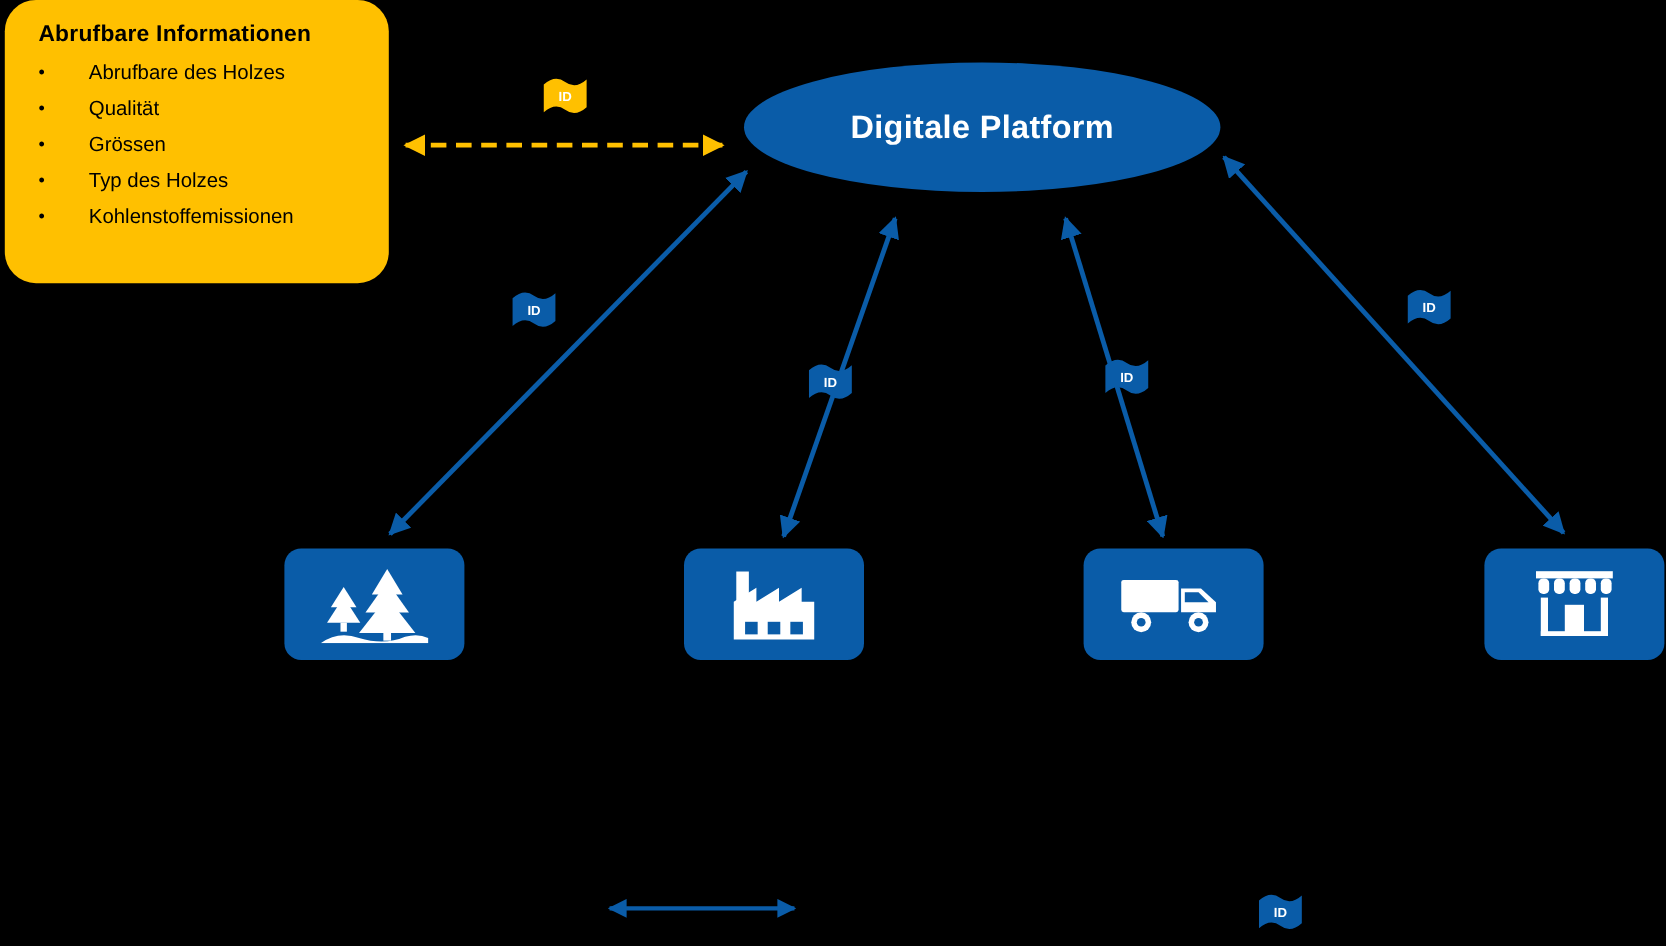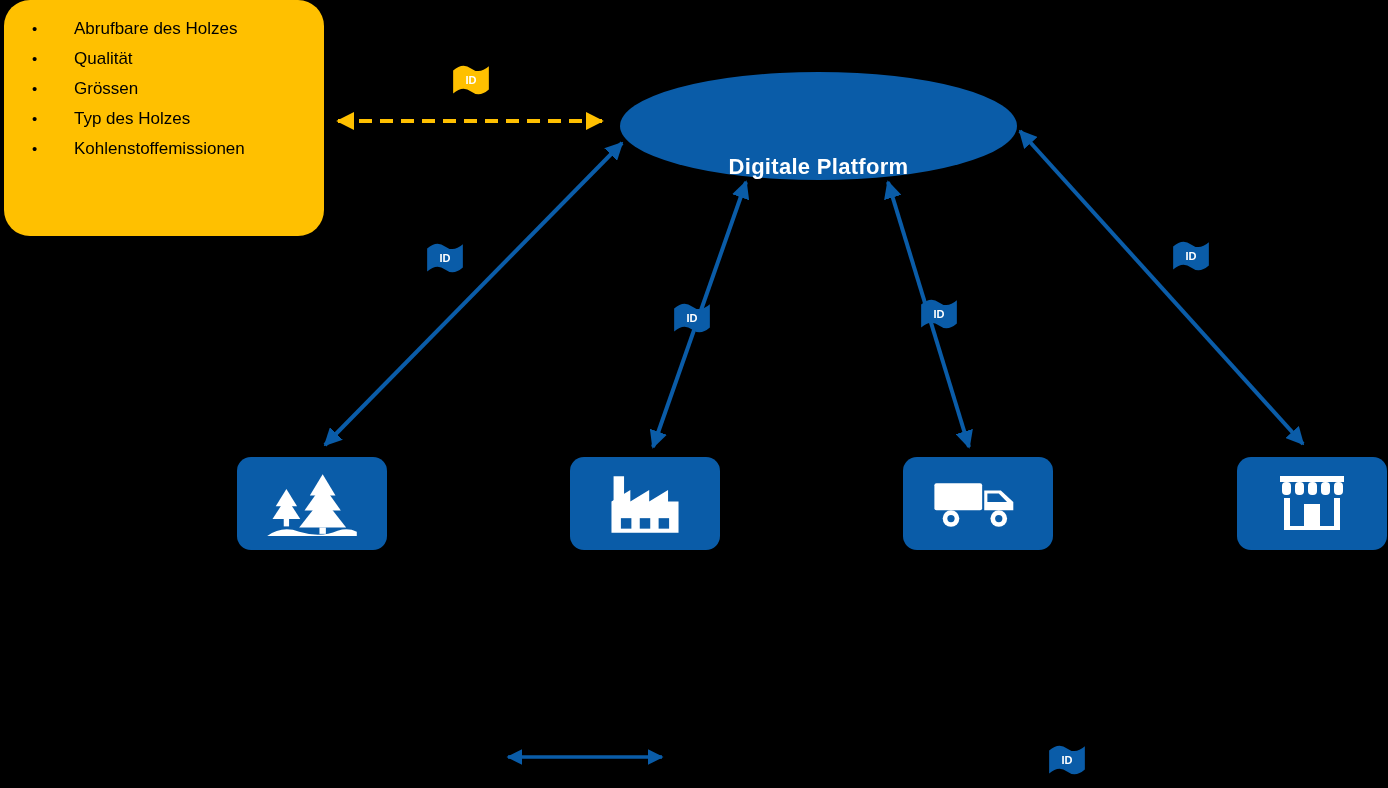--- a/index.html
+++ b/index.html
@@ -16,24 +16,24 @@
     position:absolute;left:4px;top:0;width:320px;height:236px;
     background:#FFC000;border-radius:26px;color:#000;
     padding:18px 18px 0 28px;box-sizing:border-box;
   }
   .info-title{font-weight:bold;font-size:19px;margin-bottom:10px;letter-spacing:.2px;}
   .info-list{list-style:none;margin:0;padding:0;font-size:17px;}
   .info-list li{display:flex;margin-bottom:9px;line-height:21px;}
   .bullet{width:42px;flex:none;font-size:15px;}
   
   .platform{
-    position:absolute;left:620px;top:72px;width:397px;height:108px;
+    position:absolute;left:620px;top:52px;width:397px;height:108px;
     background:#0A5CA8;border-radius:50%;
-    display:flex;align-items:flex-end;justify-content:center;
-    color:#fff;font-weight:bold;font-size:22px;letter-spacing:.3px;
+    display:flex;align-items:center;justify-content:center;
+    color:#fff;font-weight:bold;font-size:27px;letter-spacing:.3px;
   }
   
   .node{
     position:absolute;top:457px;width:150px;height:93px;
     background:#0A5CA8;border-radius:14px;
     display:flex;align-items:center;justify-content:center;
   }
   .node-forest{left:237px;}
   .node-factory{left:570px;}
   .node-truck{left:903px;}
@@ -61,20 +61,21 @@
     </defs>
     <line x1="338" y1="121" x2="602" y2="121" stroke="#FFC000" stroke-width="4" stroke-dasharray="13 8" marker-start="url(#ah-b0)" marker-end="url(#ah-y)" style="marker-start:url(#ah-y);"></line>
     <line x1="622" y1="143" x2="325" y2="445" stroke="#0A5CA8" stroke-width="4" marker-start="url(#ah-b)" marker-end="url(#ah-b)"></line>
     <line x1="746" y1="182" x2="653" y2="447" stroke="#0A5CA8" stroke-width="4" marker-start="url(#ah-b)" marker-end="url(#ah-b)"></line>
     <line x1="888" y1="182" x2="969" y2="447" stroke="#0A5CA8" stroke-width="4" marker-start="url(#ah-b)" marker-end="url(#ah-b)"></line>
     <line x1="1020" y1="131" x2="1303" y2="444" stroke="#0A5CA8" stroke-width="4" marker-start="url(#ah-b)" marker-end="url(#ah-b)"></line>
     <line x1="508" y1="757" x2="662" y2="757" stroke="#0A5CA8" stroke-width="3.5" marker-start="url(#ah-b)" marker-end="url(#ah-b)"></line>
   </svg>
 
   <div class="info-box">
+    <div class="info-title">Abrufbare Informationen</div>
     <ul class="info-list">
       <li>
         <span class="bullet">•</span>
         <span>Abrufbare des Holzes</span>
       </li>
       <li>
         <span class="bullet">•</span>
         <span>Qualität</span>
       </li>
       <li>

